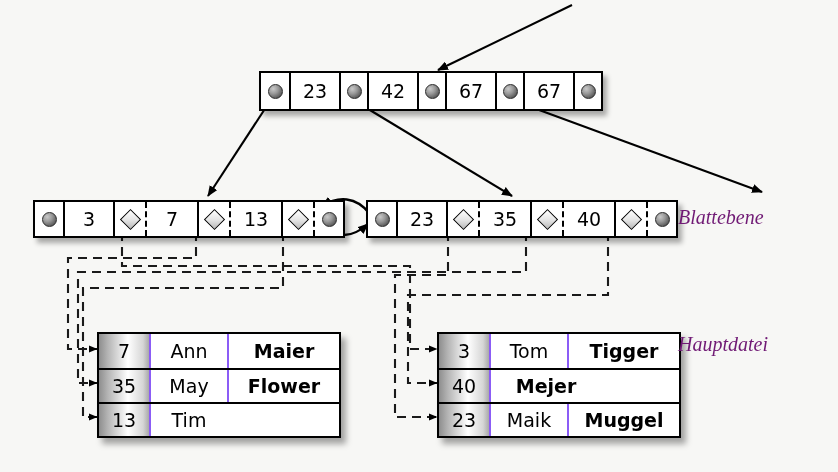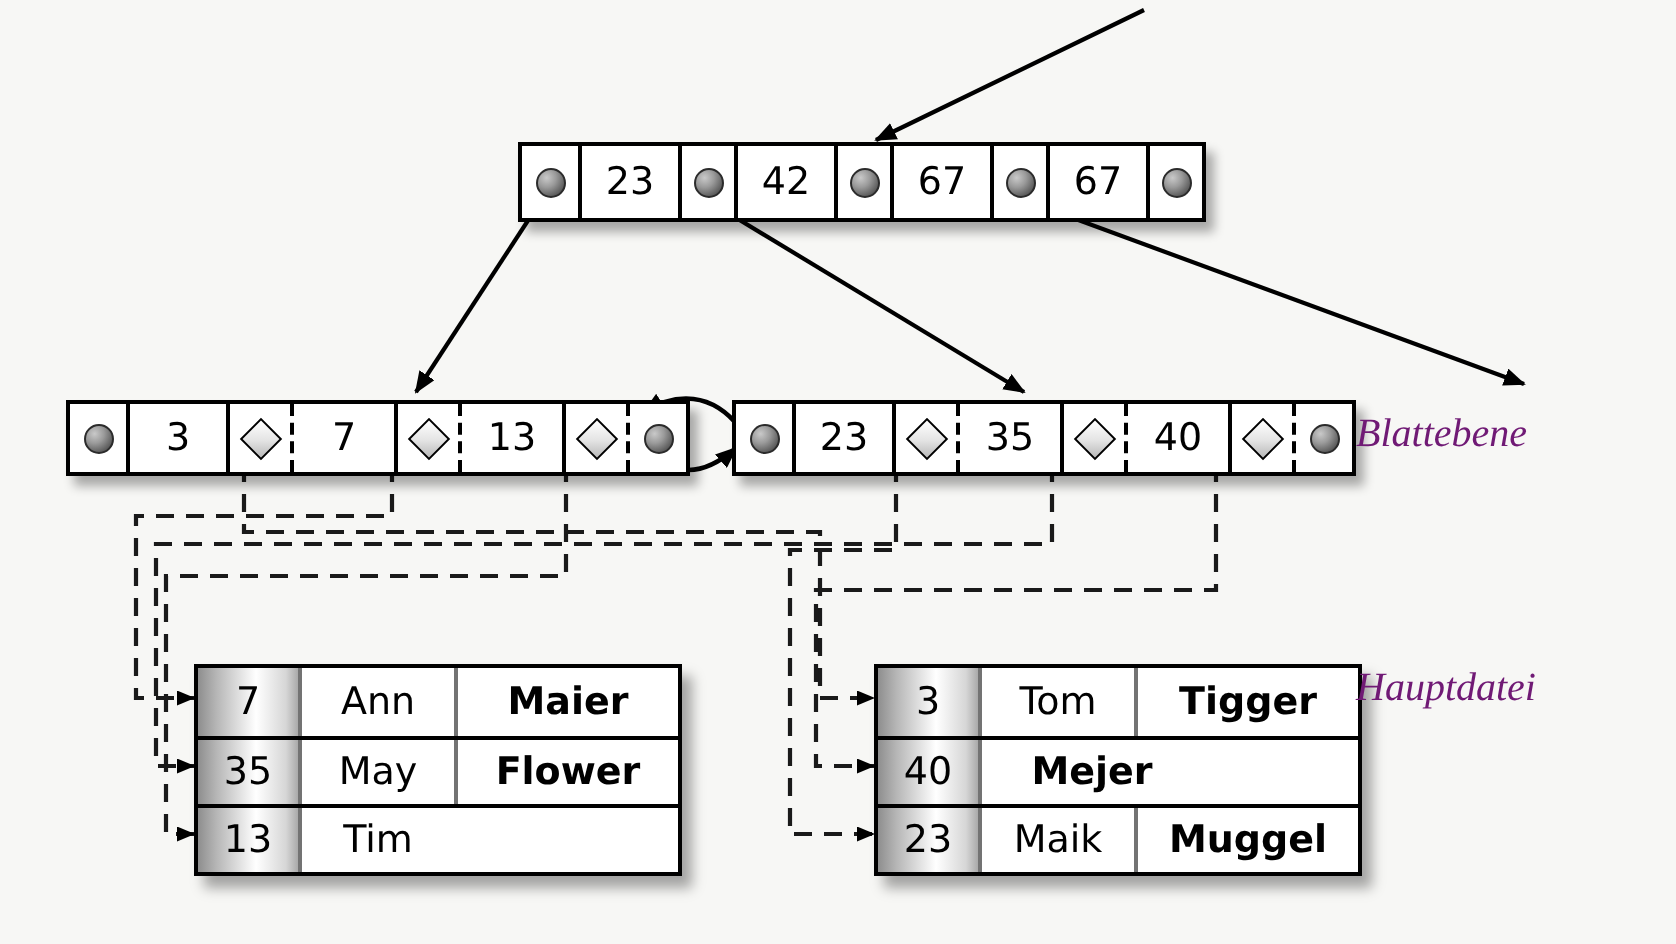--- a/index.html
+++ b/index.html
@@ -92,21 +92,21 @@
   .tcell {
     box-sizing: border-box;
     display: flex;
     align-items: center;
     justify-content: center;
     font-size: 19px;
     color: #000;
     height: 100%;
     background: #fff;
   }
-  .tcell + .tcell { border-left: 2px solid #737373; text-align: right; }
+  .tcell + .tcell { border-left: 2px solid #8b5cf6; text-align: right; }
   .tcell.key {
     width: 50px;
     background: linear-gradient(to right, #8e8e8e 0%, #b5b5b5 18%, #ffffff 58%, #d6d6d6 88%, #a9a9a9 100%);
   }
   .tcell.first { width: 78px; }
   .tcell.last  { width: 112px; font-weight: bold; }
 
   
   .label {
     position: absolute;

